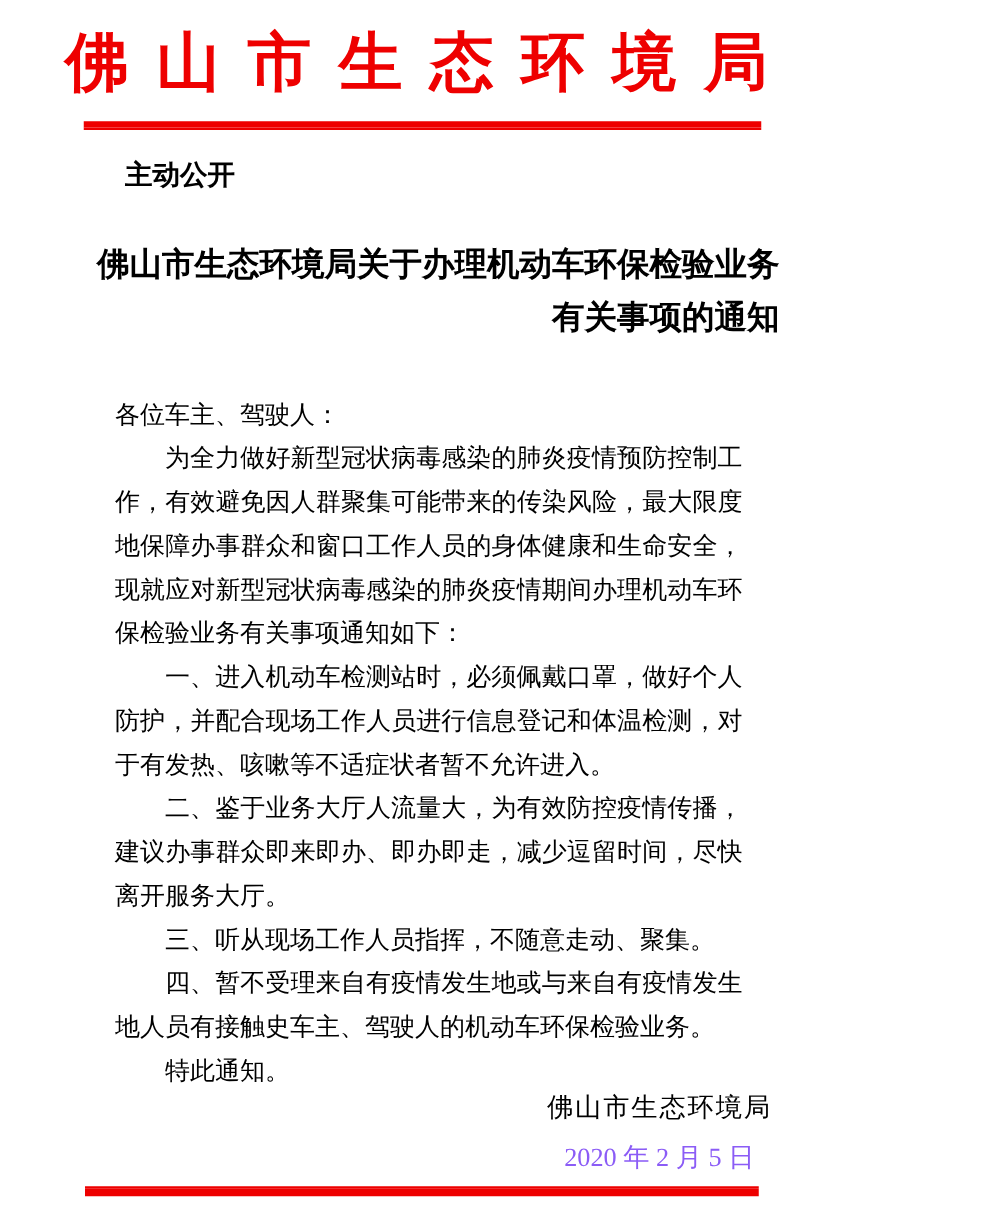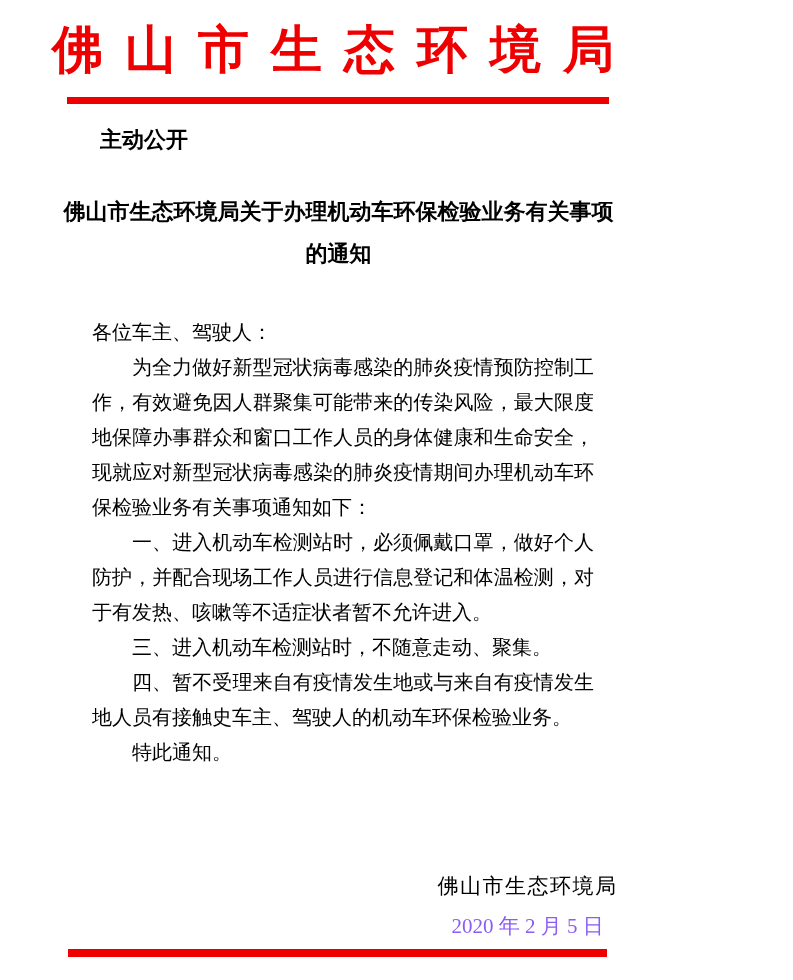--- a/index.html
+++ b/index.html
@@ -33,22 +33,22 @@
   .open-label {
     margin: 21px 0 0 100px;
     font-family: Liberation Serif, serif;
     font-weight: 700;
     font-size: 22px;
     color: #000000;
   }
   .doc-title {
     width: 570px;
     margin: 36px auto 0 auto;
-    text-align: center;
-    font-size: 22px;
+    text-align: right;
+    font-size: 26px;
     line-height: 42px;
     font-weight: 700;
     color: #000000;
   }
   .body-text {
     margin: 40px 83px 0 92px;
     font-size: 20px;
     line-height: 35px;
     text-align: justify;
     color: #000000;
@@ -95,21 +95,22 @@
   <div class="rule-top"></div>
 
   <div class="open-label">主动公开</div>
 
   <h1 class="doc-title">佛山市生态环境局关于办理机动车环保检验业务有关事项的通知</h1>
 
   <div class="body-text">
     <p class="salutation">各位车主、驾驶人：</p>
     <p class="para">为全力做好新型冠状病毒感染的肺炎疫情预防控制工作，有效避免因人群聚集可能带来的传染风险，最大限度地保障办事群众和窗口工作人员的身体健康和生命安全，现就应对新型冠状病毒感染的肺炎疫情期间办理机动车环保检验业务有关事项通知如下：</p>
     <p class="para">一、进入机动车检测站时，必须佩戴口罩，做好个人防护，并配合现场工作人员进行信息登记和体温检测，对于有发热、咳嗽等不适症状者暂不允许进入。</p>
-    <p class="para">三、进入机动车检测站时，不随意走动、聚集。</p>
+    <p class="para">二、鉴于业务大厅人流量大，为有效防控疫情传播，建议办事群众即来即办、即办即走，减少逗留时间，尽快离开服务大厅。</p>
+    <p class="para">三、听从现场工作人员指挥，不随意走动、聚集。</p>
     <p class="para">四、暂不受理来自有疫情发生地或与来自有疫情发生地人员有接触史车主、驾驶人的机动车环保检验业务。</p>
     <p class="para">特此通知。</p>
   </div>
 
   <div class="sign-block">
     <div class="sign-name">佛山市生态环境局</div>
     <div class="sign-date">2020 年 2 月 5 日</div>
   </div>
 
   <div class="rule-bottom"></div>

